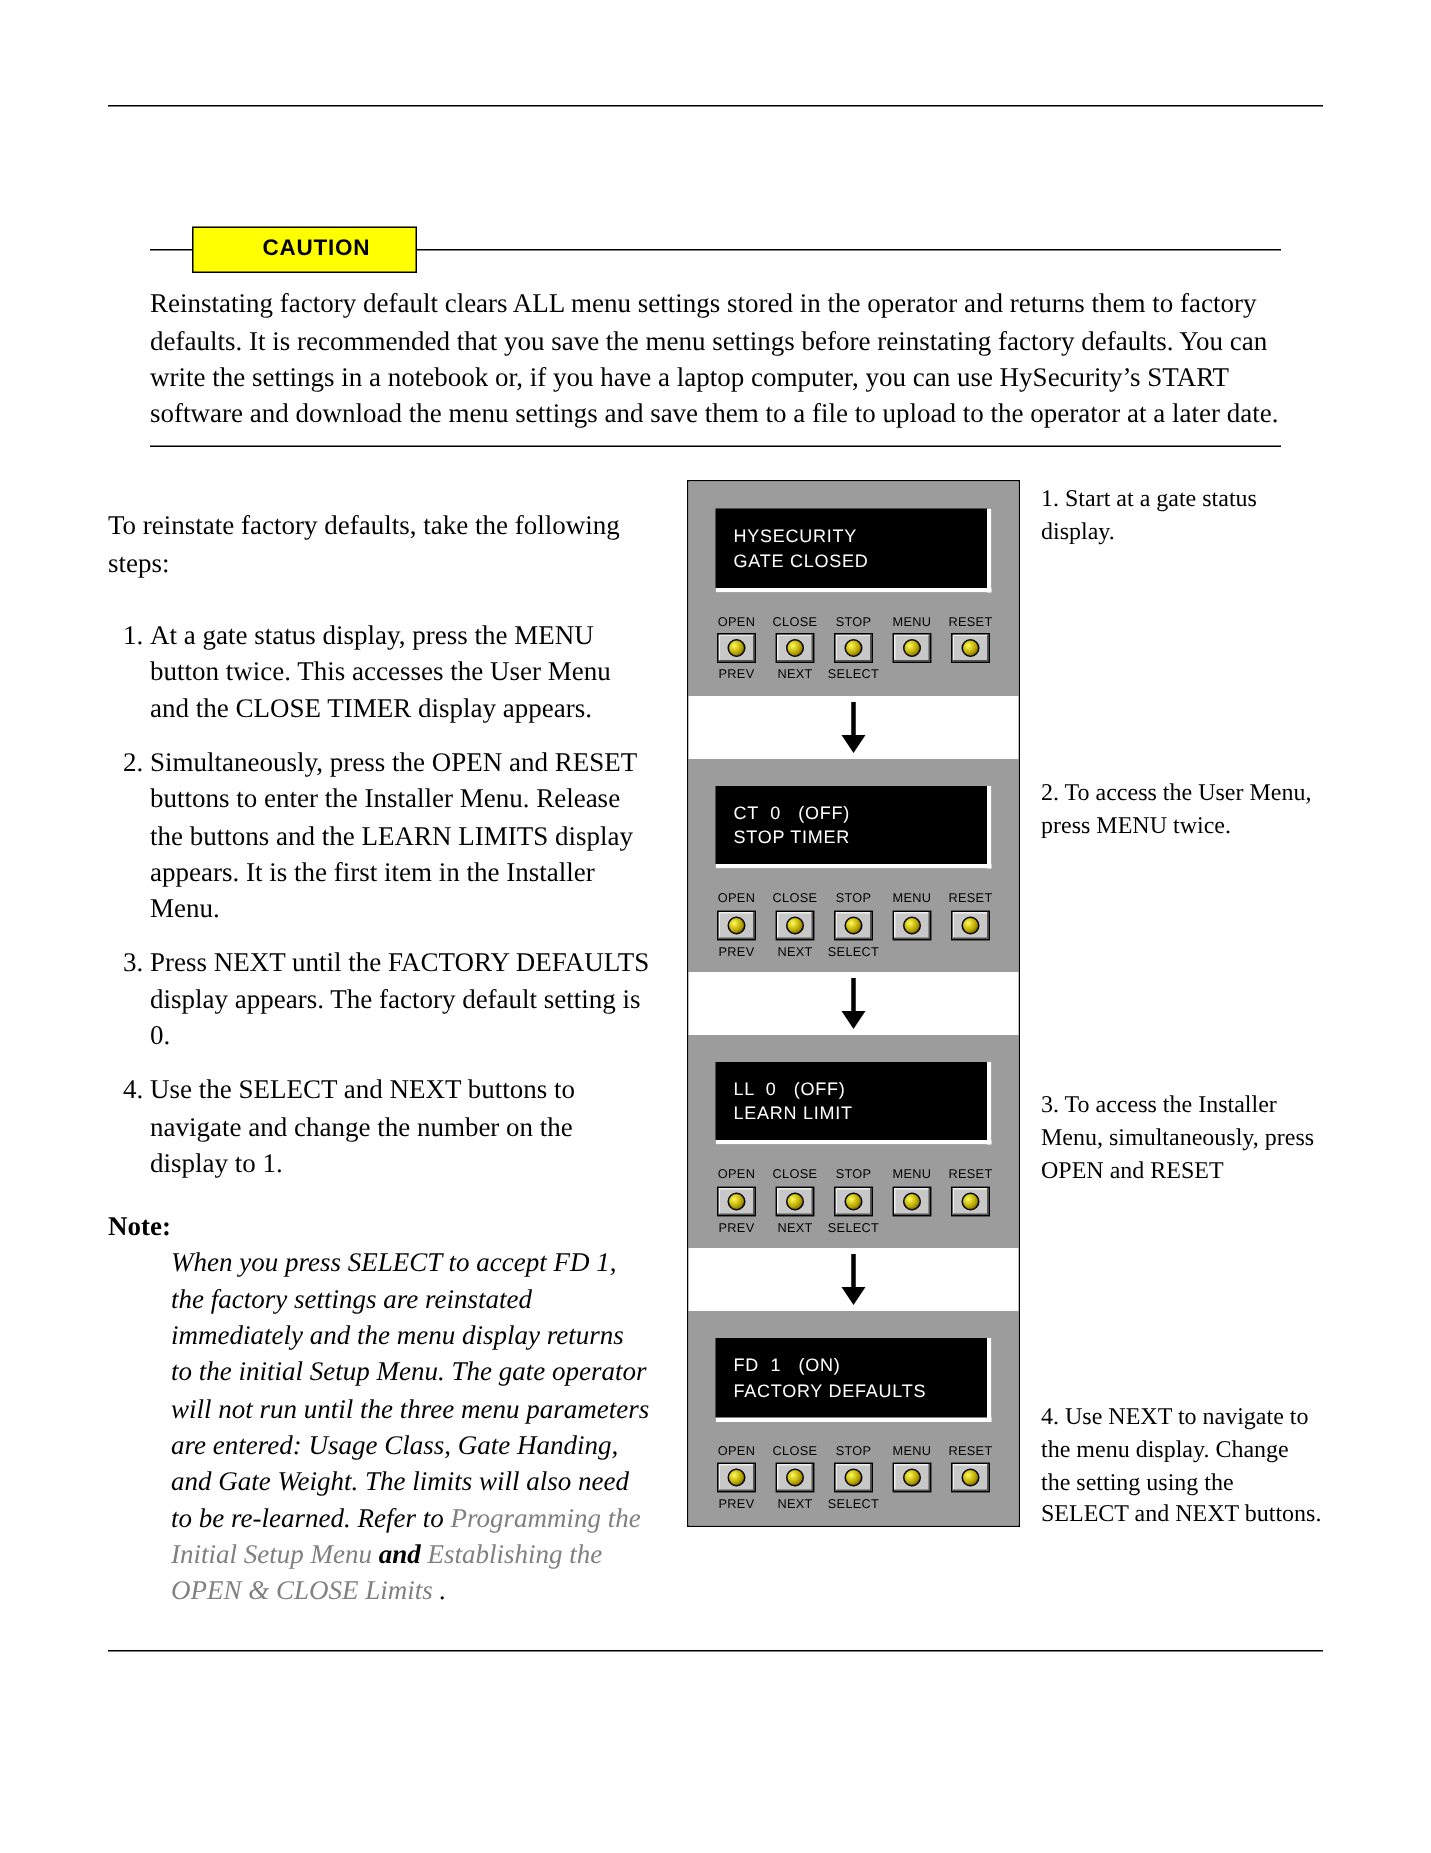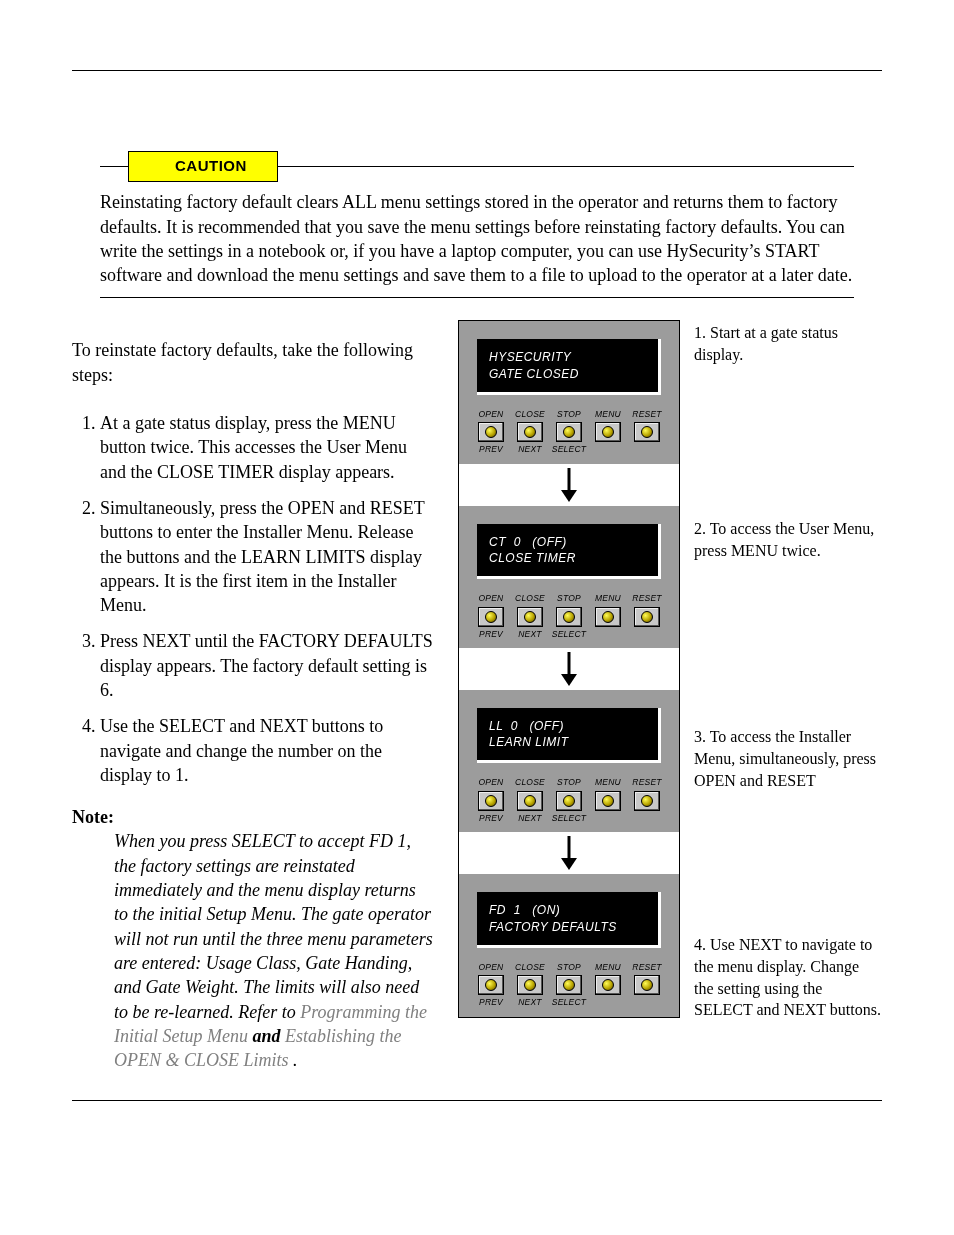--- a/index.html
+++ b/index.html
@@ -107,21 +107,20 @@
     font-style: italic;
   }
   .note .link { color: var(--link); }
 
   
   .panels {
     flex: 0 0 222px;
     border: 1px solid #000;
     box-sizing: border-box;
     padding: 0;
-    font-style: italic;
   }
   .panel {
     background: var(--panel);
     padding: 18px 10px 8px 10px;
   }
   .arrow-gap {
     height: 42px;
     background:#fff;
     display:flex;
     align-items:center;
@@ -203,21 +202,21 @@
     <div class="caution-bottom"></div>
   </div>
 
   <div class="cols">
     <div class="left">
       <p class="lede">To reinstate factory defaults, take the following steps:</p>
 
       <ol class="steps">
         <li>At a gate status display, press the MENU button twice. This accesses the User Menu and the CLOSE TIMER display appears.</li>
         <li>Simultaneously, press the OPEN and RESET buttons to enter the Installer Menu. Release the buttons and the LEARN LIMITS display appears. It is the first item in the Installer Menu.</li>
-        <li>Press NEXT until the FACTORY DEFAULTS display appears. The factory default setting is 6.</li>
+        <li>Press NEXT until the FACTORY DEFAULTS display appears. The factory default setting is 0.</li>
         <li>Use the SELECT and NEXT buttons to navigate and change the number on the display to 1.</li>
       </ol>
 
       <div class="note">
         <span class="label">Note:</span>
         <span class="body">
           <span>When you press SELECT to accept FD 1, the factory settings are reinstated immediately and the menu display returns to the initial Setup Menu. The gate operator will not run until the three menu parameters are entered: Usage Class, Gate Handing, and Gate Weight. The limits will also need to be re-learned. Refer to </span>
           <span class="link">Programming the Initial Setup Menu</span>
           <span style="font-style:italic; font-weight:bold;"> and </span>
           <span class="link">Establishing the OPEN &amp; CLOSE Limits</span>
@@ -273,21 +272,21 @@
           </div>
           <div class="arrow-gap">
             <svg width="18" height="34" viewBox="0 0 18 34">
               <line x1="9" y1="0" x2="9" y2="22" stroke="#000" stroke-width="3"></line>
               <polygon points="9,34 1,22 17,22" fill="#000"></polygon>
             </svg>
           </div>
           <div class="panel">
             <div class="lcd">
               <div class="line">CT  0   (OFF)</div>
-              <div class="line">CLOSE TIMER</div>
+              <div class="line">STOP TIMER</div>
             </div>
             <div class="btnrow">
               <div class="btncell">
                 <div class="top">OPEN</div>
                 <div class="btn">
                   <div class="dot"></div>
                 </div>
                 <div class="bot">PREV</div>
               </div>
               <div class="btncell">

